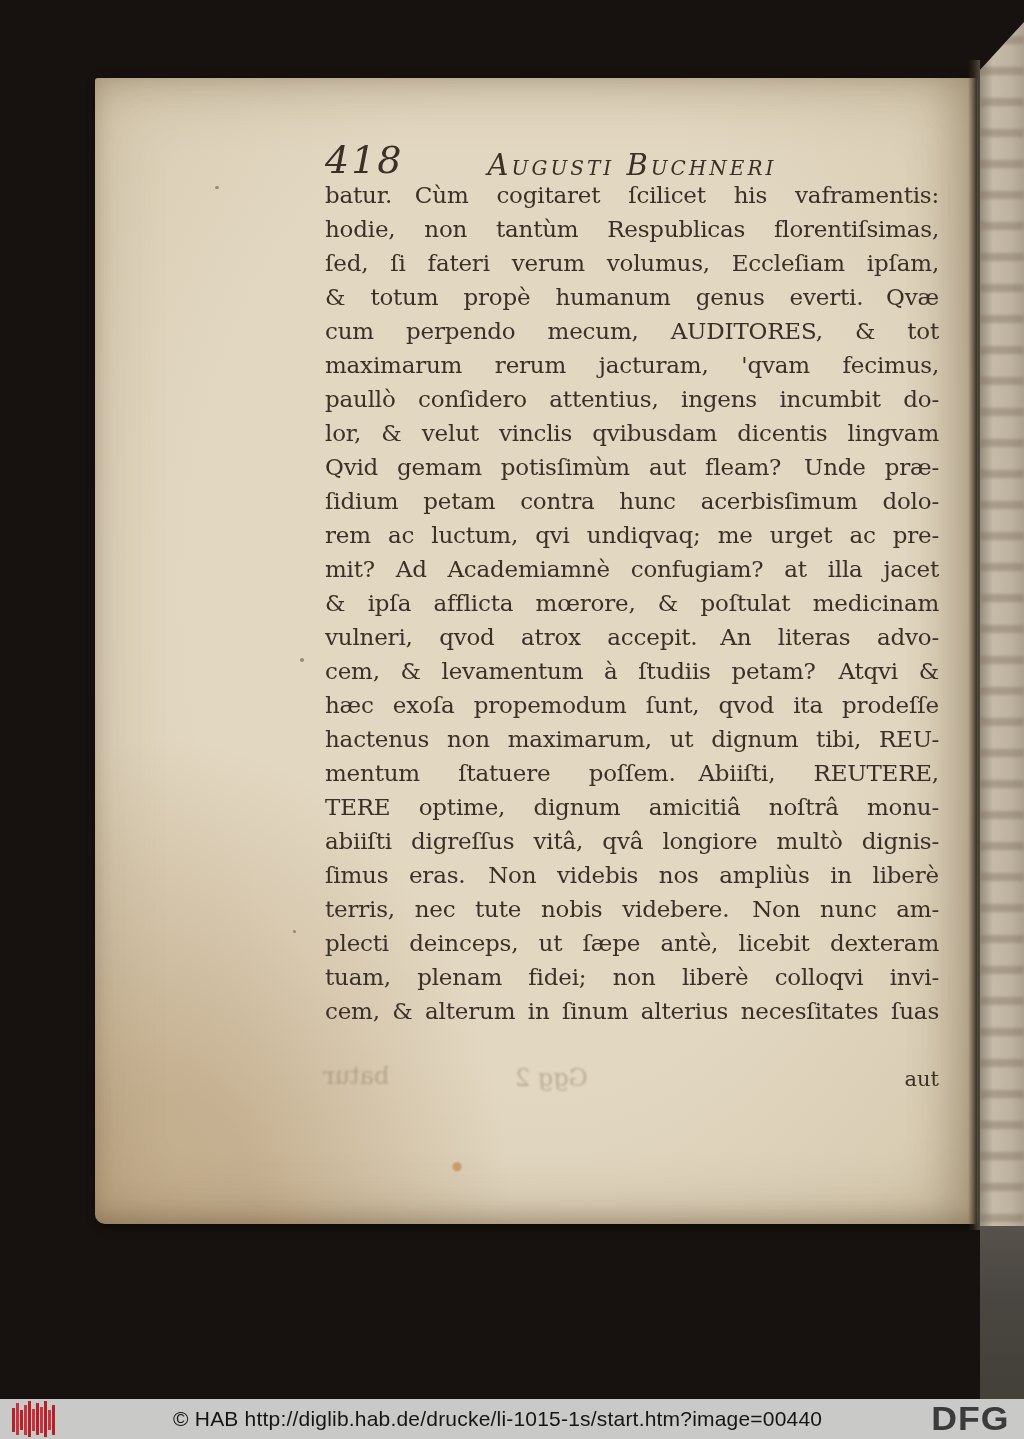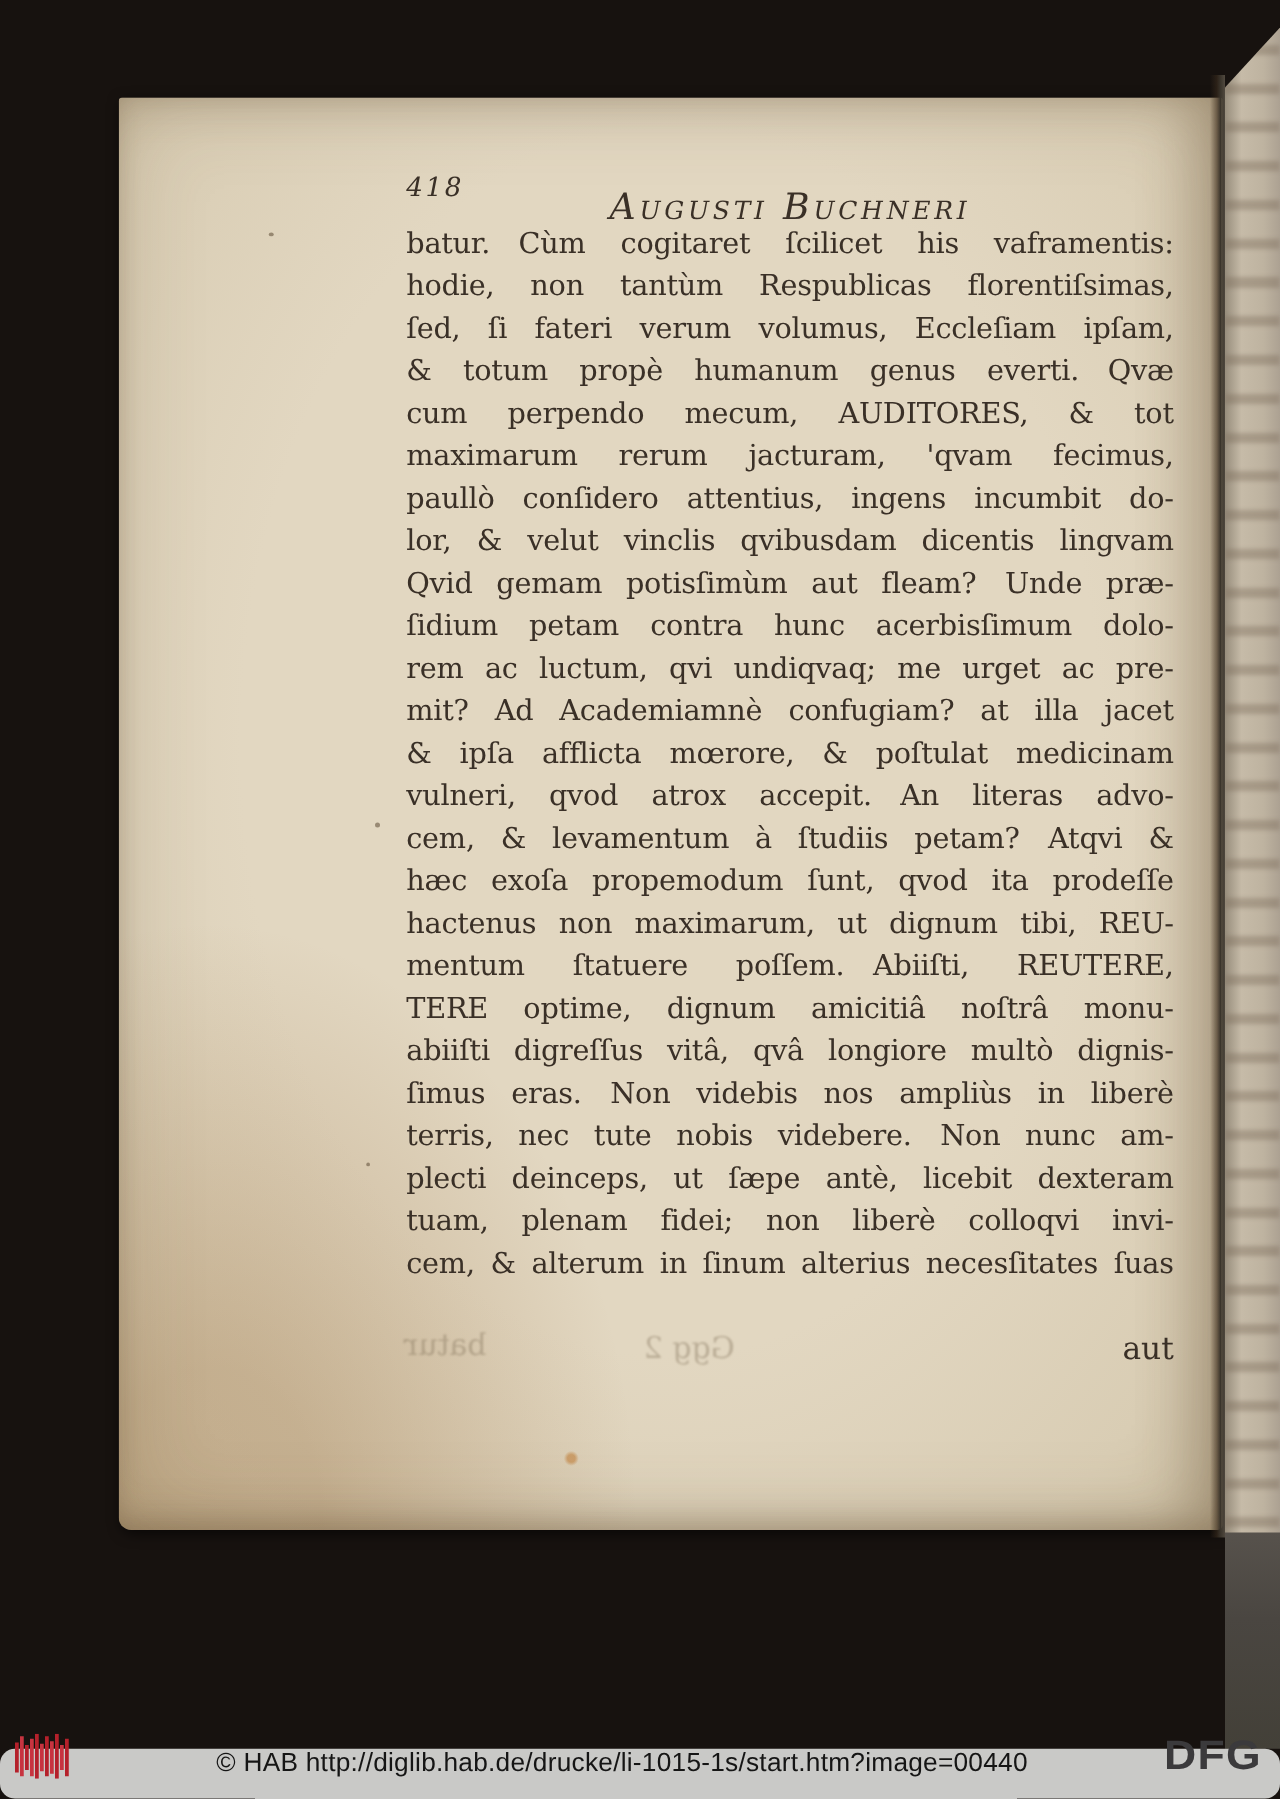--- a/index.html
+++ b/index.html
@@ -30,21 +30,21 @@
   }
   .speck{position:absolute;border-radius:50%;background:#5c4a35;opacity:.55;}
 
   .header-row{
     position:absolute;left:230px;top:58px;width:614px;height:40px;
     font-family:"DejaVu Serif", serif;
     font-style:italic;
   }
   .pagenum{
     position:absolute;left:0;top:2px;
-    font-size:21px;letter-spacing:2px;
+    font-size:38px;letter-spacing:2px;
   }
   .running-title{
     position:absolute;left:0;right:0;top:12px;
     text-align:center;
     font-variant:small-caps;
     font-size:29px;letter-spacing:3px;
   }
 
   .textblock{
     position:absolute;left:230px;top:100px;width:614px;
@@ -54,21 +54,21 @@
   }
   .tline{
     text-align:justify;
     text-align-last:justify;
     white-space:nowrap;
     height:34px;overflow:visible;
   }
   .catchword-row{
     position:absolute;left:230px;top:984px;width:614px;
     font-family:"DejaVu Serif", serif;
-    font-size:25px;line-height:34px;
+    font-size:21px;line-height:34px;
     text-align:right;
   }
   .ghost{
     position:absolute;
     font-family:"DejaVu Serif", serif;
     color:#7a6a52;
     transform:scaleX(-1);
     filter:blur(1px);
     opacity:.38;
   }
@@ -95,24 +95,23 @@
   }
   .adjacent-strip-shadow{
     position:absolute;left:980px;top:1226px;width:44px;height:173px;
     background:linear-gradient(180deg,#57524c 0,#4a4641 40%,#434038 100%);
   }
 
   
   .footer{
     position:absolute;left:0;bottom:0;width:1024px;height:40px;
     background:#c9c9c7;
-    display:flex;align-items:flex-end;
+    display:flex;align-items:center;
     box-sizing:border-box;
     padding:16px 8px;
-    border-radius:12px;
   }
   .hab-logo{flex:0 0 auto;margin-left:2px;}
   .footer-url{
     flex:1 1 auto;text-align:center;
     font-size:21px;color:#151515;
     letter-spacing:0.2px;
     font-family:"Liberation Sans", sans-serif;
   }
   .dfg-logo{
     flex:0 0 auto;

